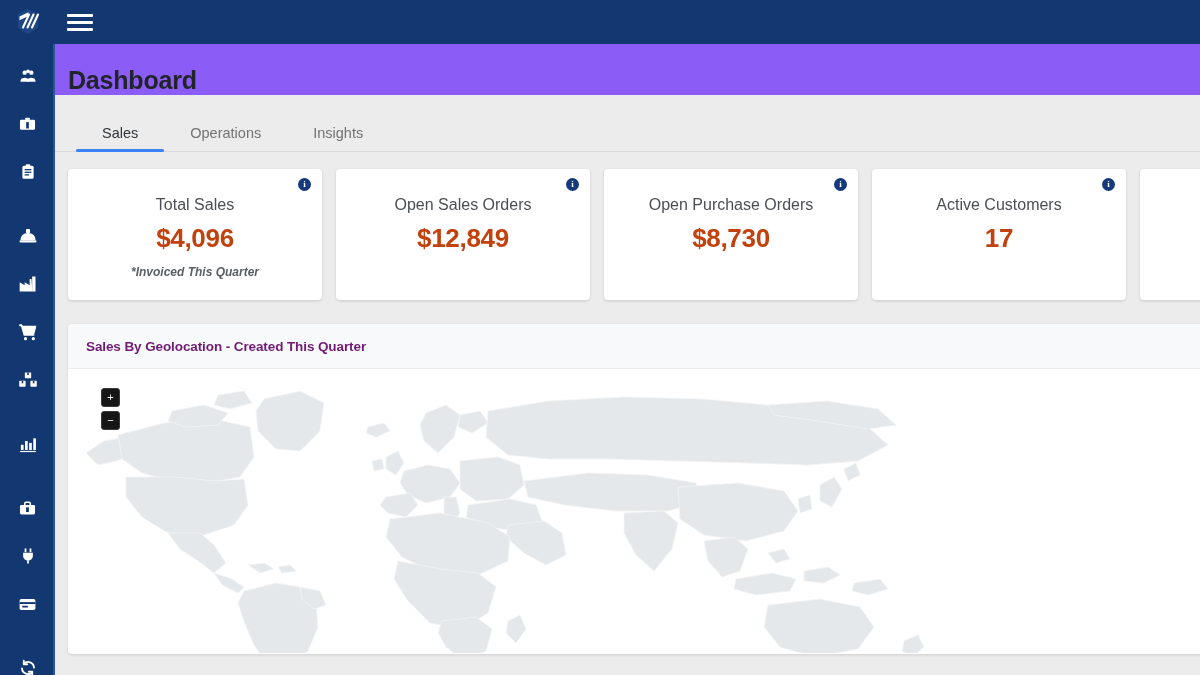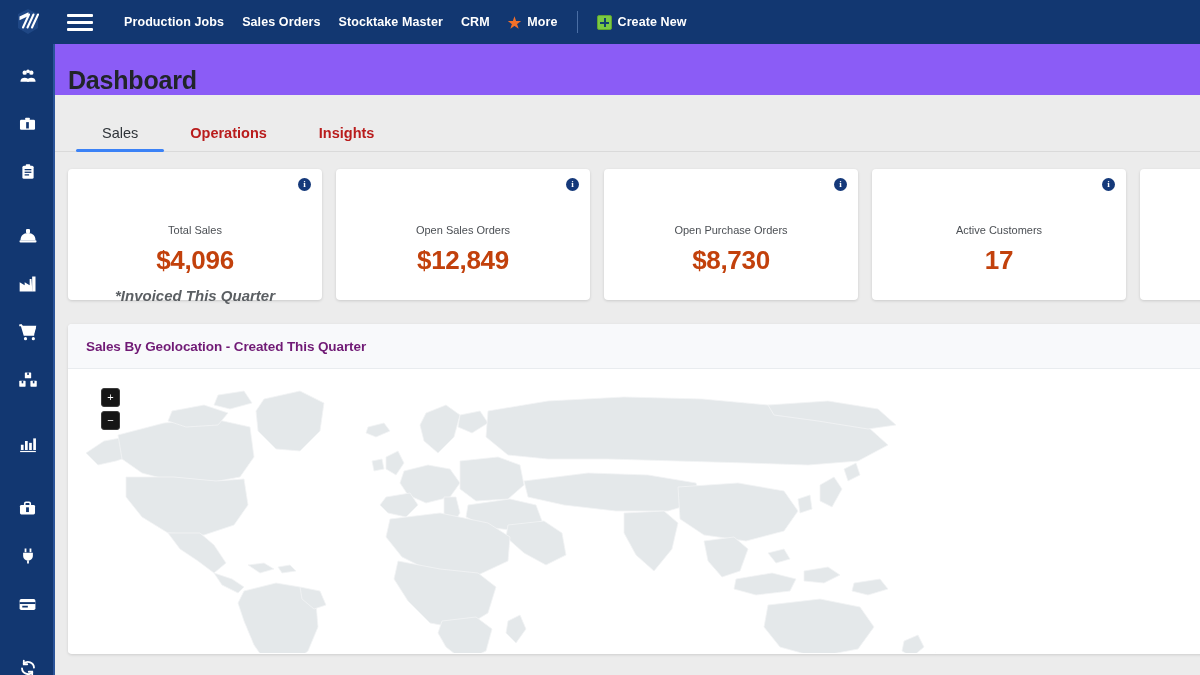--- a/index.html
+++ b/index.html
@@ -163,25 +163,25 @@
     display: flex;
     align-items: flex-end;
     margin-top: 22px;
     padding-left: 21px;
     border-bottom: 1px solid #dadada;
     background: #ececec;
   }
   .tab {
     font-size: 14.5px;
     padding: 8px 26px 10px 26px;
-    color: #b91c1c;
+    color: #737373;
     cursor: pointer;
     position: relative;
     white-space: nowrap;
-    font-weight: 700;
+    font-weight: 400;
   }
   .tab.active {
     color: #2f3439;
     font-weight: 400;
   }
   .tab.active::after {
     content: "";
     position: absolute;
     left: 0; right: 0; bottom: -1px;
     height: 3px;
@@ -203,34 +203,33 @@
     flex: 0 0 auto;
     background: #ffffff;
     border-radius: 4px;
     box-shadow: 0 1px 3px rgba(0,0,0,0.14);
     display: flex;
     flex-direction: column;
     align-items: center;
     padding-top: 27px;
   }
   .kpi-label {
-    font-size: 11px;
+    font-size: 16px;
     color: #4b4f54;
     text-align: right;
-    margin-top: 28px;
   }
   .kpi-value {
     font-size: 26px;
     font-weight: bold;
     color: #c2410c;
     margin-top: 9px;
     letter-spacing: -0.3px;
   }
   .kpi-note {
-    font-size: 15px;
+    font-size: 12px;
     font-style: italic;
     font-weight: bold;
     color: #5b5f63;
     margin-top: 11px;
   }
   .info-badge {
     position: absolute;
     top: 9px; right: 11px;
     width: 13px; height: 13px;
     border-radius: 50%;
@@ -446,35 +445,20 @@
 
     </div>
   </div>
 
   <div id="topnav">
     <div class="hamburger">
       <span></span>
       <span></span>
       <span></span>
     </div>
-    <div class="nav-links">
-      <div class="nav-link">Production Jobs</div>
-      <div class="nav-link">Sales Orders</div>
-      <div class="nav-link">Stocktake Master</div>
-      <div class="nav-link">CRM</div>
-      <div class="nav-link with-icon">
-        <span class="star-icon">★</span>
-        <span>More</span>
-      </div>
-      <div class="nav-sep"></div>
-      <div class="nav-link with-icon">
-        <span class="plus-square"></span>
-        <span>Create New</span>
-      </div>
-    </div>
   </div>
 
   <div id="page">
 
     <div id="page-header">
       <div id="page-title">Dashboard</div>
     </div>
 
     <div id="tabs">
       <div class="tab active">Sales</div>

